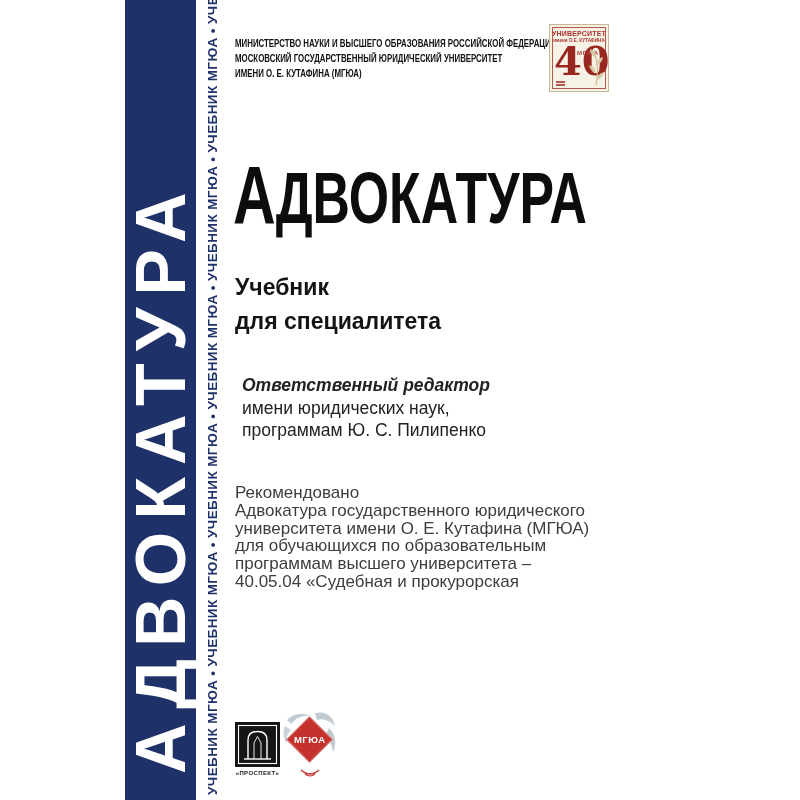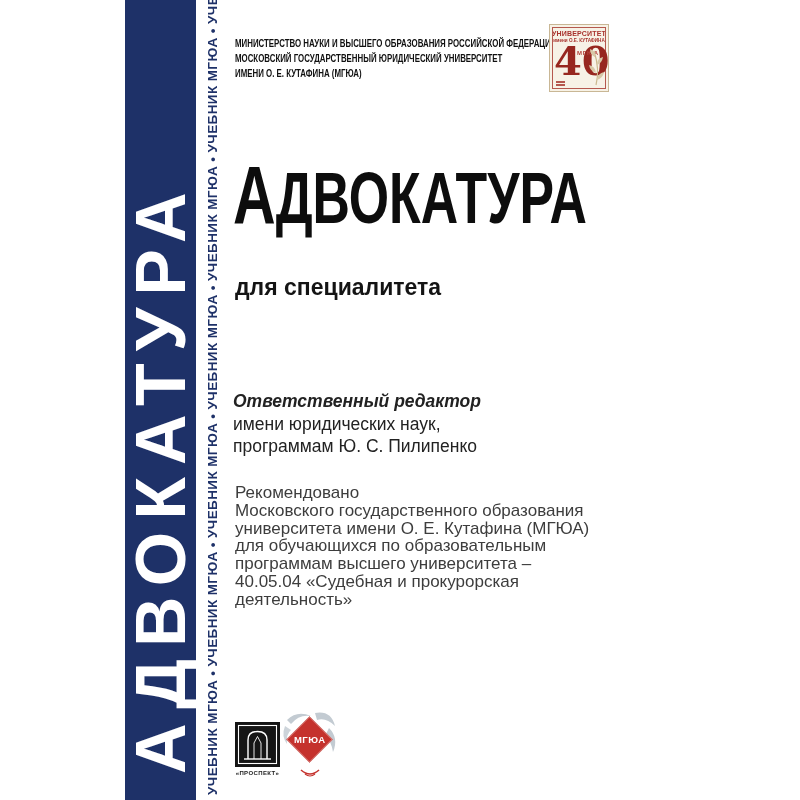--- a/index.html
+++ b/index.html
@@ -63,21 +63,21 @@
     font-weight:bold; color:#0d0d0d; font-size:72px; white-space:nowrap;
     text-transform:uppercase;
     transform:scaleX(0.72); transform-origin:0 0;
   }
   .main-title::first-letter { font-size:82px; }
 
   
   .subtitle { position:absolute; left:235px; top:270px; font-weight:bold; font-size:23px; line-height:34px; color:#141414; }
 
   
-  .editor { position:absolute; left:233px; top:374px; font-size:17.5px; line-height:22.5px; color:#222222;margin-top:16px; }
+  .editor { position:absolute; left:242px; top:374px; font-size:17.5px; line-height:22.5px; color:#222222; }
   .editor-role { font-weight:bold; font-style:italic; }
   .editor-name { font-weight:normal; }
 
   
   .recommendation { position:absolute; left:235px; top:484px; font-size:17px; line-height:17.8px; color:#3d3d3d; }
 
   
   .prospekt { position:absolute; left:235px; top:722px; width:45px; }
   .prospekt-label {
     position:absolute; left:-6px; top:48px; width:57px; text-align:center;
@@ -130,37 +130,37 @@
     </svg>
     <div class="badge-years">
         <i></i>
         <i></i>
       </div>
   </div>
 
   <div class="main-title">Адвокатура</div>
 
   <div class="subtitle">
+    <div>Учебник</div>
     <div>для специалитета</div>
   </div>
 
   <div class="editor">
     <div class="editor-role">Ответственный редактор</div>
     <div>имени юридических наук,</div>
     <div><span>программам </span><span class="editor-name">Ю. С. Пилипенко</span></div>
   </div>
 
   <div class="recommendation">
     <div>Рекомендовано</div>
-    <div>Московского государственного образования</div>
+    <div>Адвокатура государственного юридического</div>
     <div>университета имени О. Е. Кутафина (МГЮА)</div>
     <div>для обучающихся по образовательным</div>
     <div>программам высшего университета –</div>
     <div>40.05.04 «Судебная и прокурорская</div>
-    <div>деятельность»</div>
   </div>
 
   <div class="prospekt">
     <svg width="45" height="45" viewBox="0 0 45 45">
       <rect width="45" height="45" fill="#151515"></rect>
       <rect x="3.5" y="3.5" width="38" height="38" fill="none" stroke="#ffffff" stroke-width="1.1"></rect>
       <path d="M13 37 V18 Q13 9.5 22.5 9.5 Q32 9.5 32 18 V37" fill="none" stroke="#ffffff" stroke-width="1.4"></path>
       <path d="M19 37 V21 L22.5 14.5 L26 21 V37" fill="none" stroke="#ffffff" stroke-width="0.9"></path>
       <line x1="9" y1="37" x2="36" y2="37" stroke="#ffffff" stroke-width="1.4"></line>
     </svg>

